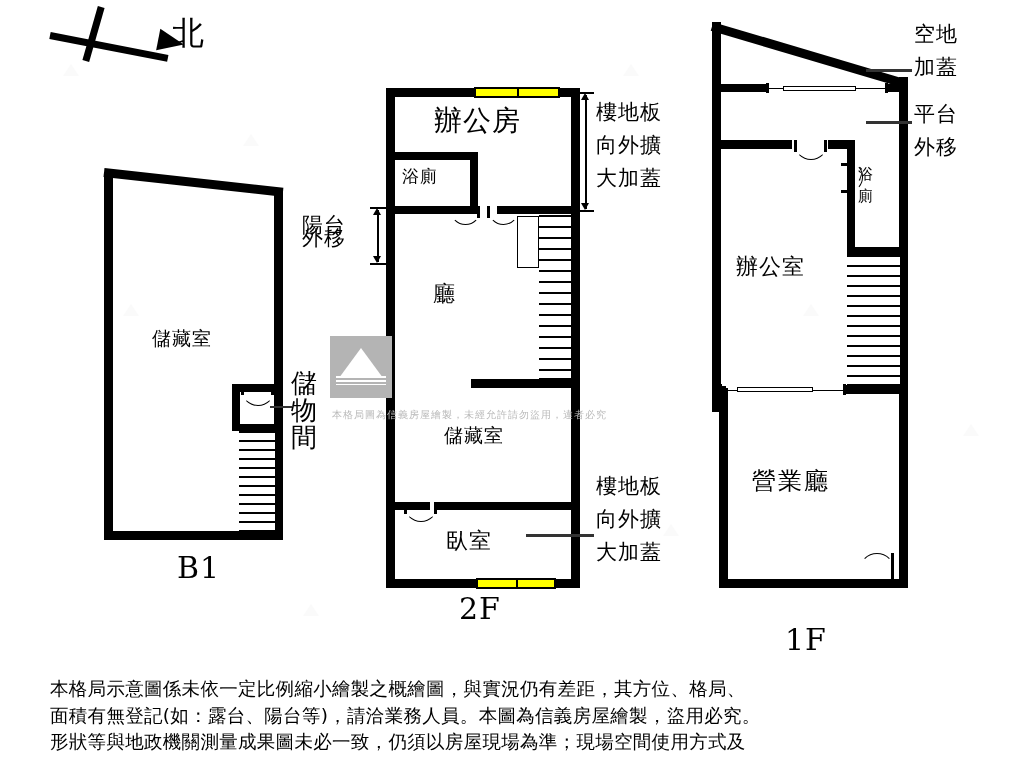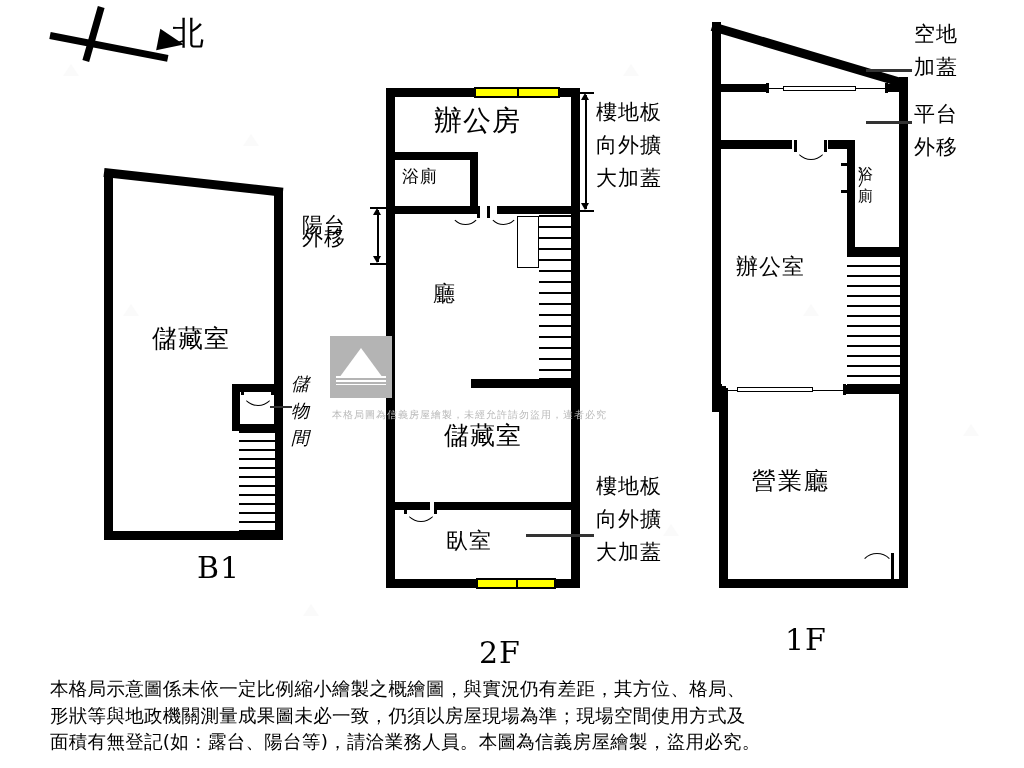--- a/index.html
+++ b/index.html
@@ -49,21 +49,21 @@
   }
   .wm-tile:before{
     content:"";position:absolute;left:3px;top:4px;width:0;height:0;
     border-left:8px solid transparent;border-right:8px solid transparent;
     border-bottom:12px solid #e8e8e8;
   }
 
   
   .wall{position:absolute;background:#000;}
   .room-label{
-    position:absolute;font-size:25px;line-height:21px;white-space:nowrap;
+    position:absolute;font-size:19px;line-height:21px;white-space:nowrap;
     font-family:"DejaVu Sans","Liberation Sans",sans-serif;
     letter-spacing:1px;
   }
   .room-label.small{font-size:15px;line-height:17px;}
   .room-label.tiny{font-size:13px;line-height:15px;}
   .room-label.big{font-size:24px;line-height:26px;letter-spacing:2px;}
   .floor-tag{
     position:absolute;font-size:30px;font-family:"DejaVu Serif","Liberation Serif",serif;
     letter-spacing:1px;
   }
@@ -166,25 +166,25 @@
       <div class="tread" style="top:72px;"></div>
       <div class="tread" style="top:81px;"></div>
       <div class="tread" style="top:90px;"></div>
       <div class="tread" style="top:99px;"></div>
     </div>
 
     <span class="room-label" style="left:152px;top:328px;">儲藏室</span>
 
     <div style="position:absolute;left:291px;top:370px;width:26px;">
       <span class="room-label" style="position:absolute;left:0;top:0;width:22px;white-space:normal;
-                   font-size:18px;line-height:27px;font-style:italic;">儲物間</span>
+                   font-size:26px;line-height:27px;">儲物間</span>
     </div>
     <div class="leaf leader dark" style="position:absolute;left:270px;top:406px;width:22px;height:2px;background:#333;"></div>
 
-    <span class="floor-tag" style="left:177px;top:550px;margin-left:20px;">B1</span>
+    <span class="floor-tag" style="left:177px;top:550px;">B1</span>
   </div>
 
   <div class="abs" style="left:0px;top:0px;width:700px;height:650px;">
 
     <div class="wall" style="left:386px;top:88px;width:194px;height:9px;"></div>
     <div class="wall" style="left:386px;top:88px;width:9px;height:500px;"></div>
     <div class="wall" style="left:571px;top:88px;width:9px;height:500px;"></div>
     <div class="wall" style="left:386px;top:579px;width:194px;height:9px;"></div>
 
     <div class="wall" style="left:386px;top:413px;width:9px;height:6px;"></div>
@@ -245,21 +245,21 @@
       <div class="arc" style="left:0px;top:-16px;width:32px;height:32px;
                   border-color:transparent transparent #000 transparent;"></div>
     </div>
 
     <span class="room-label" style="left:434px;top:110px;font-size:28px;">辦公房</span>
     <span class="room-label small" style="left:402px;top:168px;font-size:17px;">浴廁</span>
     <span class="room-label" style="left:433px;top:283px;font-size:22px;">廳</span>
     <span class="room-label" style="left:444px;top:425px;">儲藏室</span>
     <span class="room-label" style="left:446px;top:530px;font-size:22px;">臥室</span>
 
-    <span class="floor-tag" style="left:459px;top:635px;margin-left:20px;">2F</span>
+    <span class="floor-tag" style="left:459px;top:591px;">2F</span>
 
     <div style="position:absolute;left:302px;top:196px;">
       <span class="annot" style="left:0px;top:17px;">陽台</span>
       <span class="annot" style="left:0px;top:30px;">外移</span>
     </div>
     <div style="position:absolute;left:370px;top:207px;width:16px;height:58px;">
       <div class="dimcap" style="left:0px;top:0px;width:16px;"></div>
       <div class="dimcap" style="left:0px;top:56px;width:16px;"></div>
       <div class="dimline" style="left:7px;top:3px;height:52px;"></div>
       <div class="arrow-up" style="left:3px;top:1px;"></div>
@@ -394,17 +394,17 @@
   <div class="wm-tile" style="left:240px;top:130px;"></div>
   <div class="wm-tile" style="left:120px;top:300px;"></div>
   <div class="wm-tile" style="left:620px;top:60px;"></div>
   <div class="wm-tile" style="left:800px;top:300px;"></div>
   <div class="wm-tile" style="left:660px;top:520px;"></div>
   <div class="wm-tile" style="left:300px;top:600px;"></div>
   <div class="wm-tile" style="left:960px;top:420px;"></div>
 
   <div id="disclaimer">
     <div>本格局示意圖係未依一定比例縮小繪製之概繪圖，與實況仍有差距，其方位、格局、</div>
+    <div>面積有無登記(如：露台、陽台等)，請洽業務人員。本圖為信義房屋繪製，盜用必究。</div>
     <div>形狀等與地政機關測量成果圖未必一致，仍須以房屋現場為準；現場空間使用方式及</div>
-    <div>面積有無登記(如：露台、陽台等)，請洽業務人員。本圖為信義房屋繪製，盜用必究。</div>
   </div>
 
 </div>
 
 </body></html>

